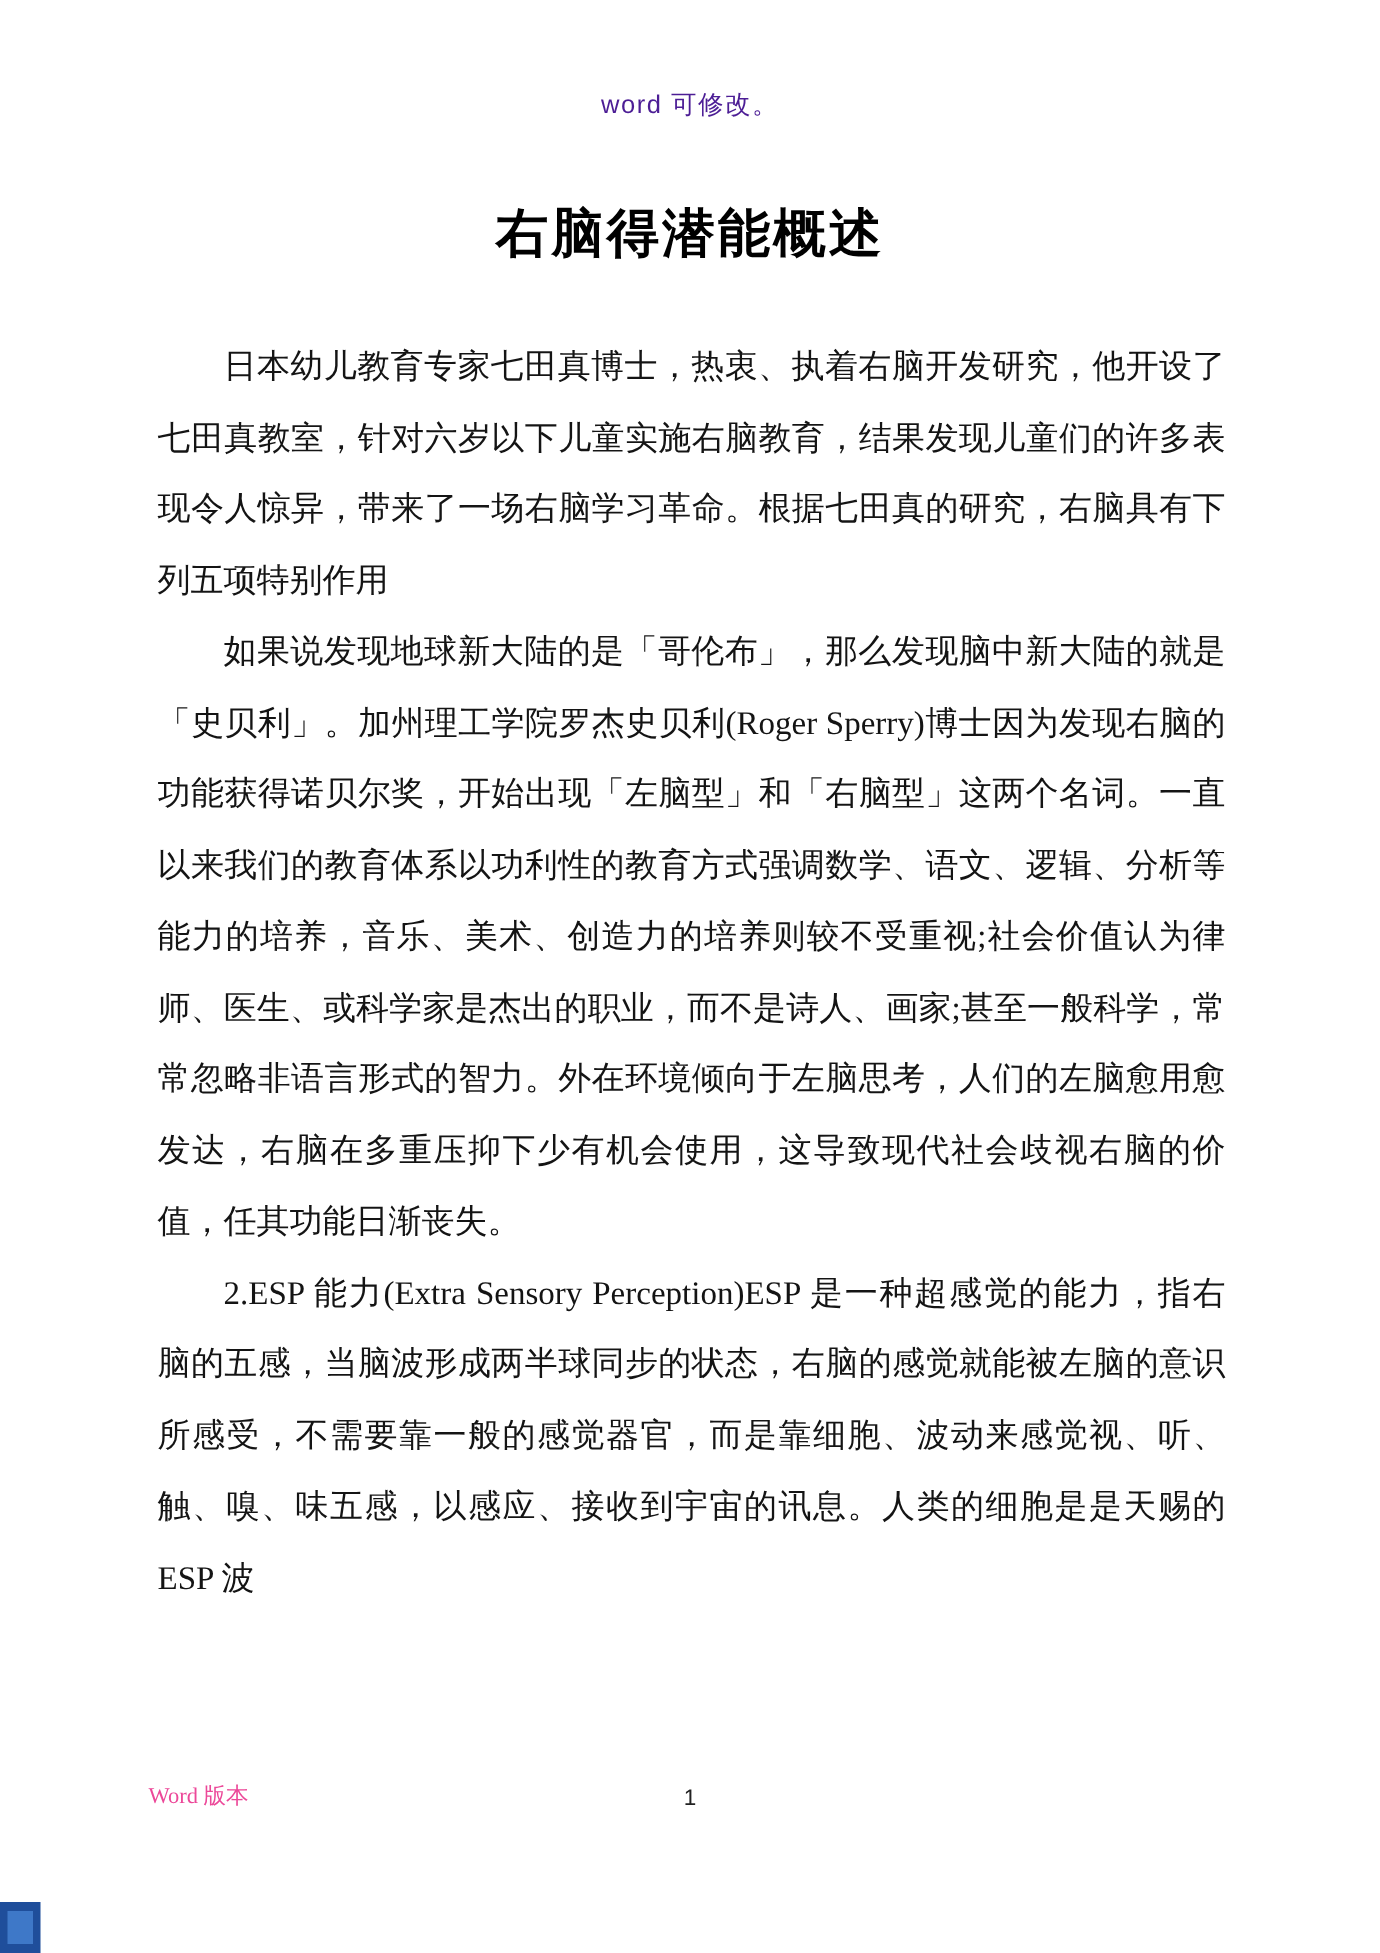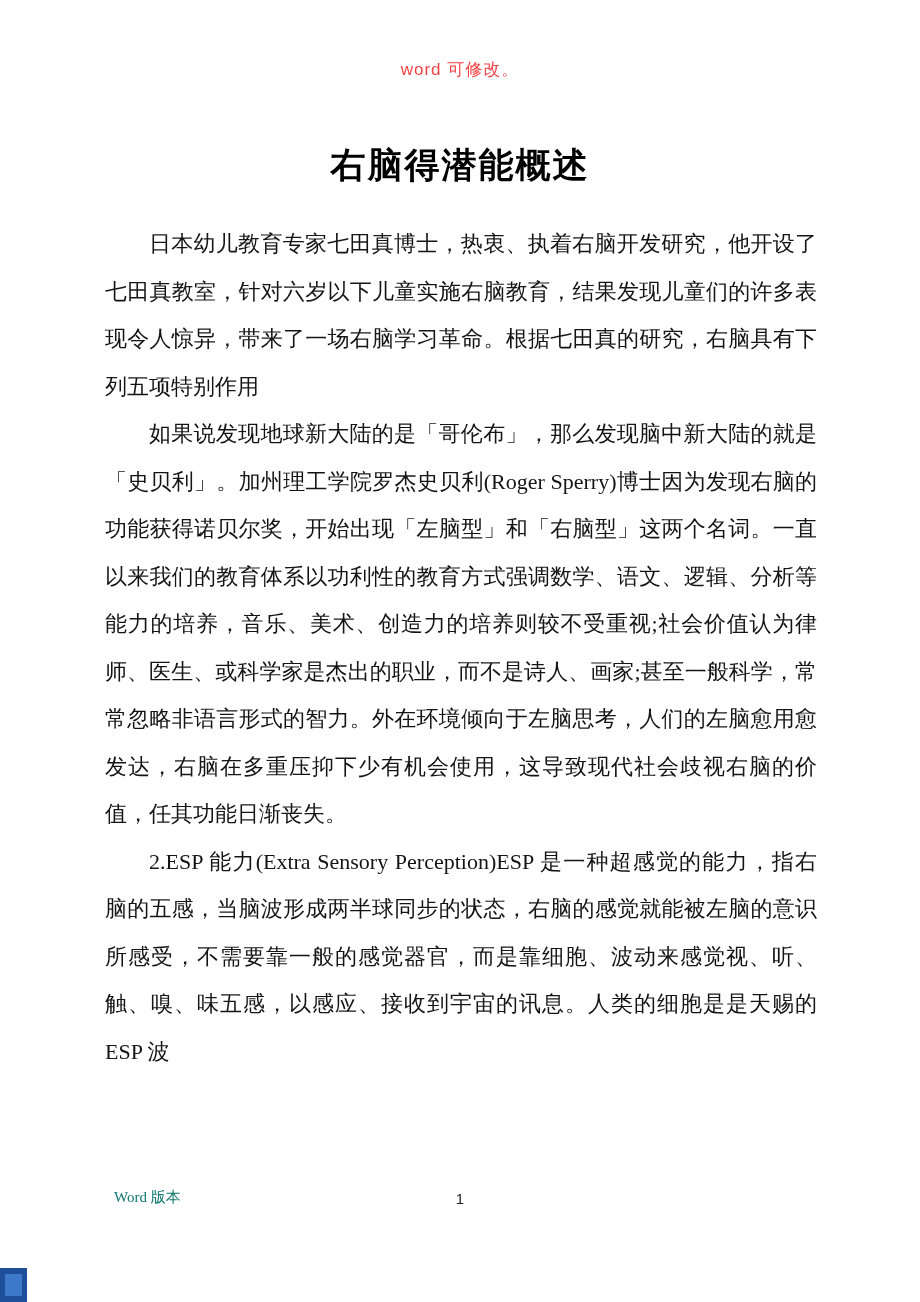--- a/index.html
+++ b/index.html
@@ -15,27 +15,27 @@
   }
 
   .top-note {
     position: absolute;
     top: 58px;
     left: 0;
     width: 100%;
     text-align: center;
     font-family: "Liberation Sans", "DejaVu Sans", sans-serif;
     font-size: 17px;
-    color: #ef4444;
+    color: #4c1d95;
     letter-spacing: 1px;
   }
 
   .doc-title {
     position: absolute;
-    top: 142px;
+    top: 132px;
     left: 0;
     width: 100%;
     margin: 0;
     text-align: center;
     font-size: 35px;
     font-weight: 700;
     color: #000000;
     letter-spacing: 2px;
     font-family: "Liberation Serif", "DejaVu Serif", serif;
   }
@@ -52,24 +52,24 @@
   }
 
   .content p {
     margin: 0;
     padding: 0;
     text-indent: 2em;
   }
 
   .footer-version {
     position: absolute;
-    left: 114px;
+    left: 99px;
     top: 1188px;
     font-size: 15px;
-    color: #0f766e;
+    color: #ec4899;
     font-family: "Liberation Serif", "DejaVu Serif", serif;
   }
 
   .footer-page {
     position: absolute;
     top: 1190px;
     left: 0;
     width: 100%;
     text-align: center;
     font-size: 15px;

